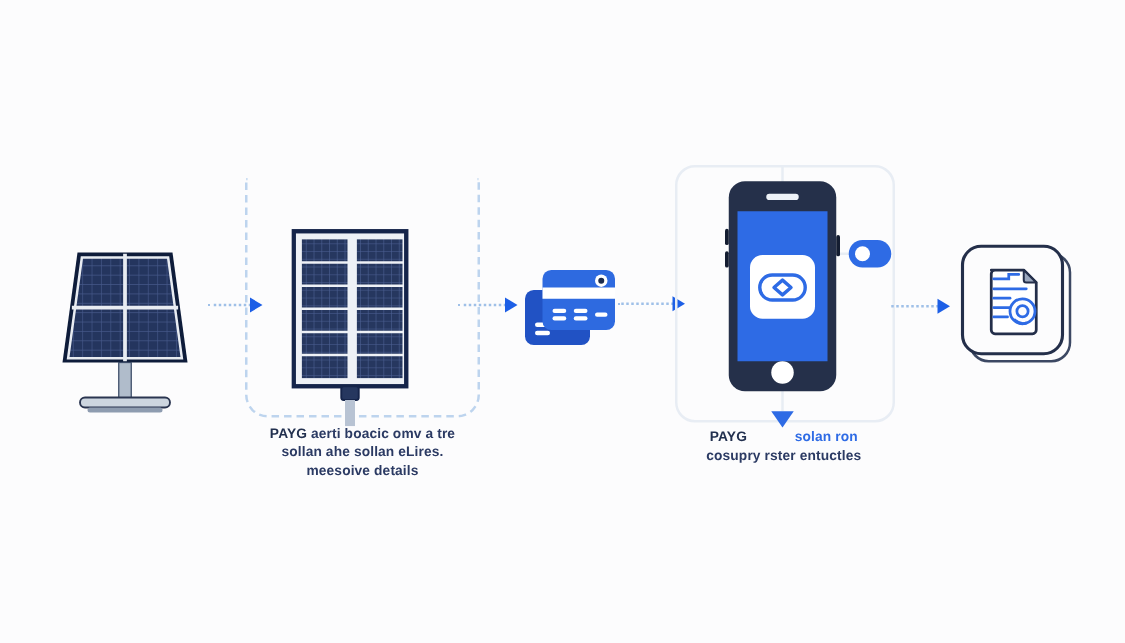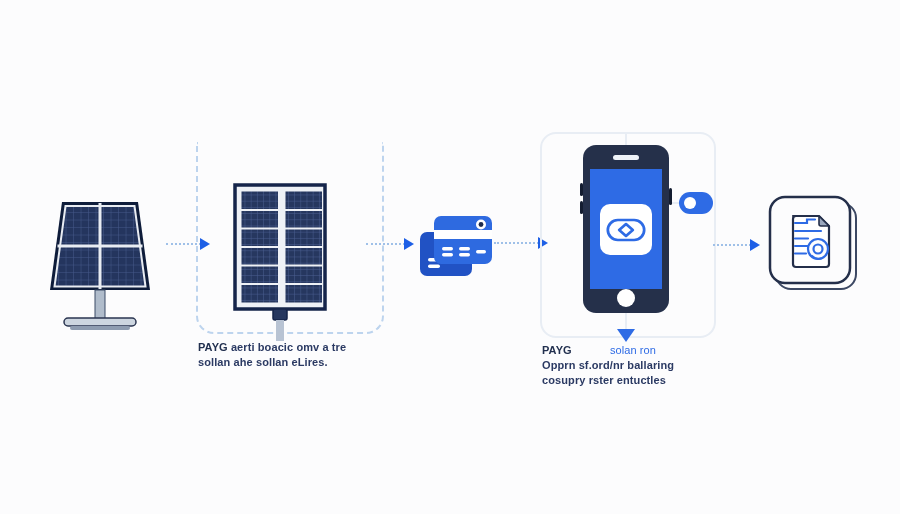--- a/index.html
+++ b/index.html
@@ -42,23 +42,23 @@
   .phone-btn{background:#141d31;border-radius:2px;}
   .screen{position:absolute;left:7px;top:24px;width:72px;height:120px;background:#2e6be5;}
   .speaker{position:absolute;left:30px;top:10px;width:26px;height:5px;background:#eef2f8;border-radius:3px;}
   .home{position:absolute;left:34px;bottom:6px;width:18px;height:18px;background:#ffffff;border-radius:50%;}
   .app-tile{position:absolute;left:10px;top:35px;width:52px;height:51px;background:#ffffff;border-radius:10px;
     display:flex;align-items:center;justify-content:center;}
   .toggle{left:679px;top:192px;width:34px;height:22px;background:#2e6be5;border-radius:11px;}
   .toggle .knob{position:absolute;left:5px;top:5px;width:12px;height:12px;background:#ffffff;border-radius:50%;}
 
   
-  .caption{font-size:11px;line-height:15px;color:#2b3a63;font-weight:600;letter-spacing:.1px;}
+  .caption{text-align:center;font-size:11px;line-height:15px;color:#2b3a63;font-weight:600;letter-spacing:.1px;}
   .caption .lead{font-weight:800;color:#22304f;}
-  .caption .accent{color:#2e6be5;font-weight:400;margin-left:35px;}
+  .caption .accent{color:#2e6be5;font-weight:700;margin-left:35px;}
 </style>
 </head>
 <body>
 
 <div id="canvas" style="background: rgb(252, 252, 253);">
 
   <svg class="abs" style="left:44px;top:198px" width="112" height="136" viewBox="0 0 112 136">
     <defs>
       <pattern id="cells1" width="7.5" height="7.5" patternUnits="userSpaceOnUse">
         <rect width="7.5" height="7.5" fill="#24355e"></rect>
@@ -98,20 +98,21 @@
       <path d="M8 82.5 H90"></path>
         <path d="M8 101 H90"></path>
     </g>
     <rect x="40" y="126" width="14" height="11" rx="2" fill="#26375f" stroke="#15244a" stroke-width="1.5"></rect>
     <rect x="43" y="137" width="8" height="21" fill="#b8c3d3"></rect>
   </svg>
 
   <div class="abs caption" style="left:198px;top:340px;width:184px">
     <div><span class="lead">PAYG</span> <span>aerti boacic omv a tre</span></div>
     <div>sollan ahe sollan eLires.</div>
+    <div>meesoive details</div>
   </div>
 
   <div class="abs h-arrow" style="left:366px;top:238px;width:48px">
     <div class="dots"></div>
       <div class="head"></div>
   </div>
 
   <svg class="abs" style="left:418px;top:214px" width="76" height="66" viewBox="0 0 76 66">
     <rect x="2" y="18" width="52" height="44" rx="7" fill="#2152c4"></rect>
     <g fill="#ffffff">
@@ -158,21 +159,20 @@
   </div>
 
   <div class="abs toggle">
     <div class="knob"></div>
   </div>
 
   <div class="abs down-head" style="left:617px;top:329px"></div>
 
   <div class="abs caption" style="left:542px;top:343px;width:170px">
     <div><span class="lead">PAYG</span> <span class="accent">solan ron</span></div>
-    <div>Opprn sf.ord/nr ballaring</div>
     <div>cosupry rster entuctles</div>
   </div>
 
   <div class="abs h-arrow" style="left:713px;top:239px;width:47px">
     <div class="dots"></div>
       <div class="head"></div>
   </div>
 
   <svg class="abs" style="left:765px;top:192px" width="100" height="108" viewBox="0 0 100 108">
     <rect x="11" y="11" width="80" height="86" rx="15" fill="none" stroke="#3c4863" stroke-width="2"></rect>

